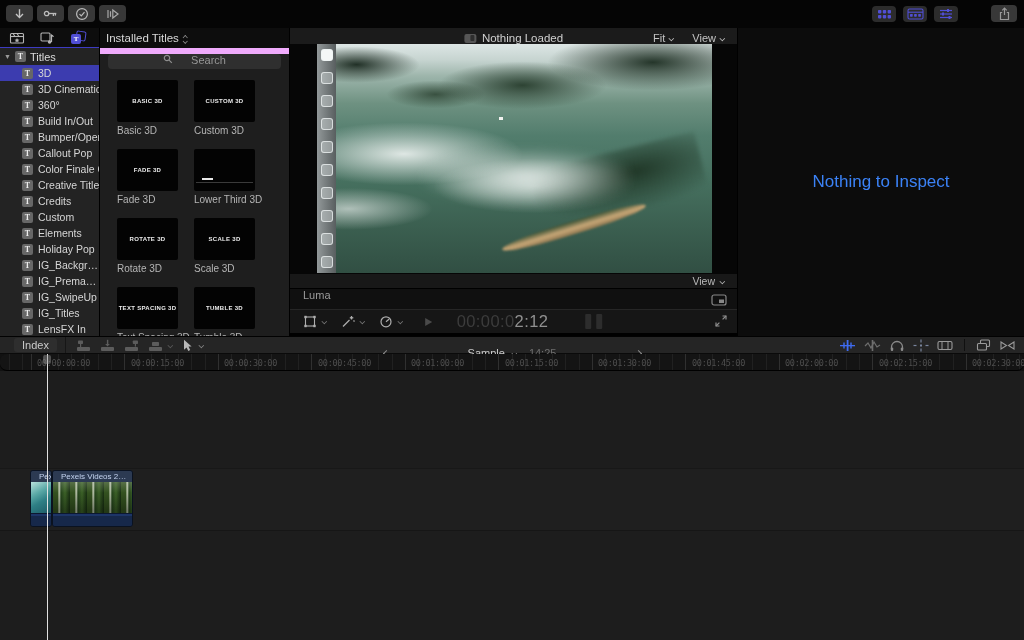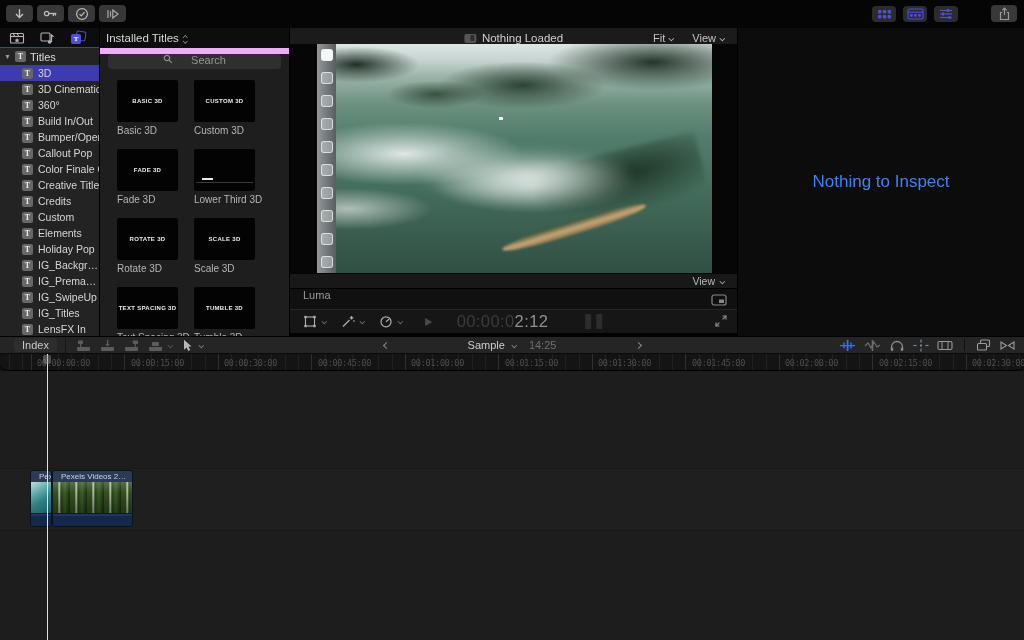--- a/index.html
+++ b/index.html
@@ -94,21 +94,21 @@
   .insp-text{font-size:17px;color:#3b82f6;}
   
   .tl-toolbar{position:absolute;left:0;top:336px;width:1024px;height:18px;background:#252525;
               border-top:1px solid #020202;border-bottom:1px solid #0a0a0a;box-sizing:border-box;}
   .idx{position:absolute;left:14px;top:1px;font-size:11px;color:#c9c9c9;padding:1px 8px;background:#2e2e2e;border-radius:3px;}
   .tl-div1{position:absolute;left:65px;top:0;width:1px;height:16px;background:#161616;}
   .edit-icons{position:absolute;left:76px;top:2px;display:flex;gap:9px;align-items:center;color:#5c5c5c;}
   .edit-icons .ch{color:#5c5c5c;}
   .sel-tool{position:absolute;left:182px;top:2px;display:flex;gap:4px;align-items:center;color:#b3b3b3;}
   .sel-tool .ch{color:#8a8a8a;}
-  .tl-center{position:absolute;left:50%;top:0;height:16px;transform:translateX(-50%);width:262px;
+  .tl-center{position:absolute;left:50%;top:0;height:32px;transform:translateX(-50%);width:262px;
              display:flex;align-items:center;justify-content:space-between;font-size:11px;}
   .nav-ch{color:#8a8a8a;}
   .proj{display:flex;align-items:center;gap:5px;color:#cdcdcd;}
   .proj .ch{color:#9a9a9a;}
   .proj-time{color:#6e6e6e;margin-left:7px;}
   .tl-right{position:absolute;right:8px;top:1px;height:14px;display:flex;gap:8px;align-items:center;}
   .tl-sep{width:1px;height:12px;background:#101010;margin:0 3px;}
   
   .ruler{position:absolute;left:0;top:354px;width:1024px;height:17px;background:#141414;border-bottom:1px solid #000;box-sizing:border-box;
     background-image:

